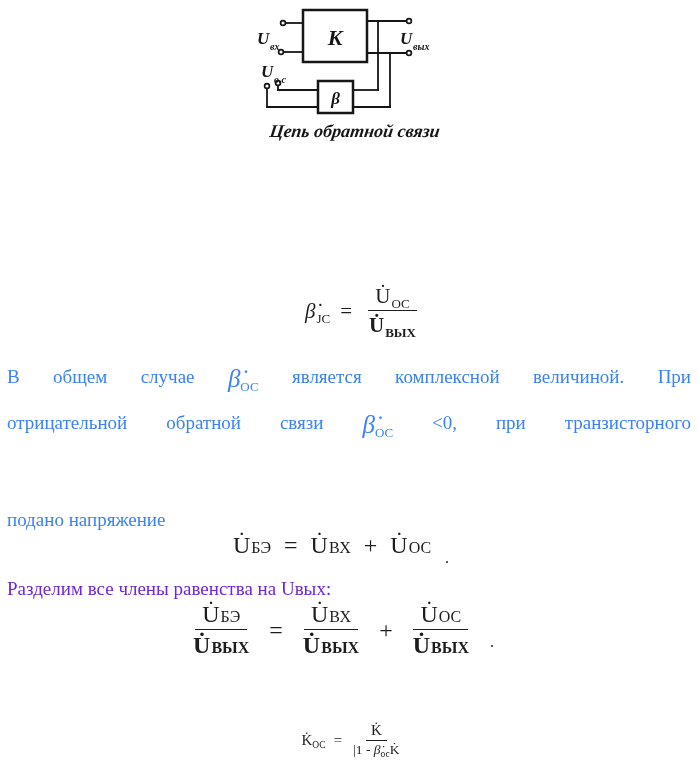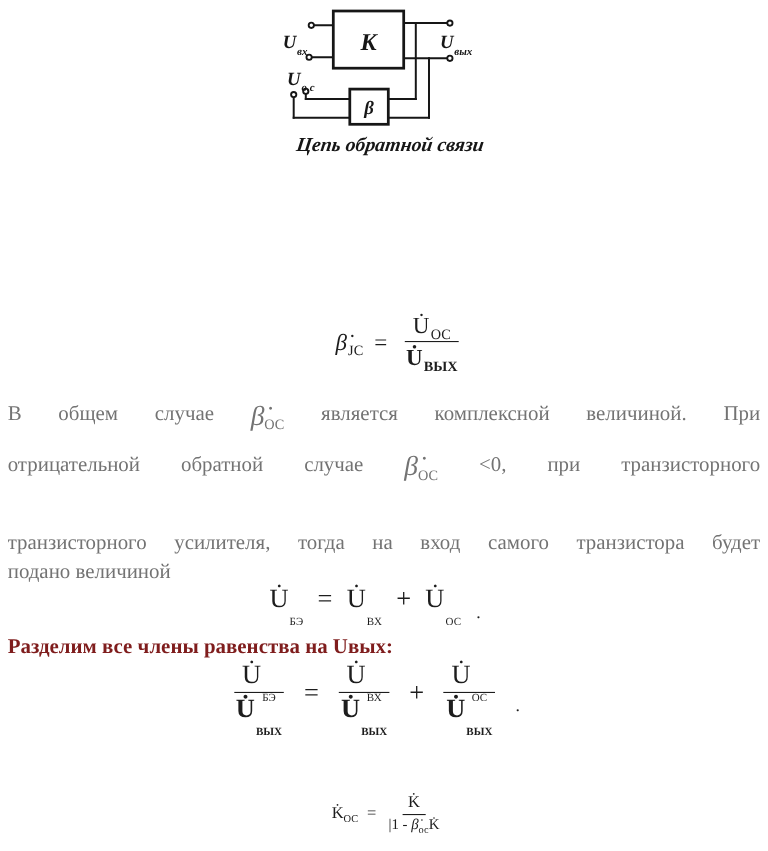--- a/index.html
+++ b/index.html
@@ -20,39 +20,39 @@
 
   
   .formula{position:absolute;left:0;width:698px;display:flex;justify-content:center;
            align-items:center;color:#1d1d1d;}
   .frac{display:inline-flex;flex-direction:column;align-items:center;}
   .fn{padding:0 7px 1px;border-bottom:1.8px solid #1d1d1d;white-space:nowrap;}
   .fd{padding:2px 7px 0;white-space:nowrap;font-weight:bold;}
   .it{font-style:italic;}
   .op{padding:0 2px;}
   .sub13{font-size:13px;position:relative;top:5px;margin-left:1px;}
-  .sub14{font-size:10px;position:relative;top:16px;margin-left:1px;}
+  .sub14{font-size:16px;position:relative;top:0;margin-left:1px;}
   .period{font-size:16px;position:relative;top:12px;margin-left:3px;}
   .f1{top:284px;transform:translateX(15px);font-size:21px;gap:8px;}
   .f2{top:532px;transform:translateX(-8px);font-size:24px;gap:11px;}
   .f3{top:601px;transform:translateX(-9px);font-size:24px;gap:11px;}
   .f4{top:722px;transform:translateX(3px);font-size:15px;gap:6px;}
   .sub9{font-size:9.5px;position:relative;top:3px;}
   .fn4{padding:0 5px 1px;border-bottom:1.3px solid #1d1d1d;white-space:nowrap;}
   .fd4{padding:1px 3px 0;font-size:13.5px;white-space:nowrap;}
 
   
   .pline{position:absolute;left:7px;width:684px;font-size:19px;line-height:26px;
-         text-align:justify;text-align-last:justify;color:#737373;}
+         text-align:justify;text-align-last:justify;color:#3b82f6;}
   .pline.last{text-align:left;text-align-last:left;}
   .ifx{display:inline-block;font-size:25px;line-height:16px;vertical-align:-4px;white-space:nowrap;}
   .ib{font-style:italic;}
   .isub{font-size:13px;position:relative;top:4px;}
   .l3 .ifx{font-size:26px;}
-  .divline{position:absolute;left:7px;top:578px;font-size:19px;color:#7f1d1d;font-weight:bold;}
+  .divline{position:absolute;left:7px;top:578px;font-size:19px;color:#6d28d9;}
 </style>
 </head>
 <body>
 
 <div class="page">
 
   <svg id="diagram" width="220" height="142" viewBox="0 0 220 142">
     <g>
       <line class="wire" x1="45.3" y1="19" x2="63" y2="19"></line>
       <line class="wire" x1="43.3" y1="48" x2="63" y2="48"></line>
@@ -104,33 +104,30 @@
     </span>
   </div>
 
   <div class="pline" style="top:364px">
     <span>В общем случае</span>
     <span class="ifx"><span class="ib">β̇</span><span class="isub">ОС</span></span>
     <span>является комплексной величиной. При</span>
   </div>
 
   <div class="pline" style="top:410px">
-    <span>отрицательной обратной случае</span>
+    <span>отрицательной обратной связи</span>
     <span class="ifx"><span class="ib">β̇</span><span class="isub">ОС</span></span>
     <span>&lt;0,</span>
     <span>при транзисторного</span>
   </div>
 
 
-  <div class="pline" style="top:481px">
-    <span>транзисторного усилителя, тогда на вход самого транзистора будет</span>
-  </div>
 
   <div class="pline last" style="top:507px">
-    <span>подано величиной</span>
+    <span>подано напряжение</span>
   </div>
 
   <div class="formula f2">
     <span><span>U̇</span><span class="sub14">БЭ</span></span>
     <span class="op">=</span>
     <span><span>U̇</span><span class="sub14">ВХ</span></span>
     <span class="op">+</span>
     <span><span>U̇</span><span class="sub14">ОС</span></span>
     <span class="period">.</span>
   </div>

